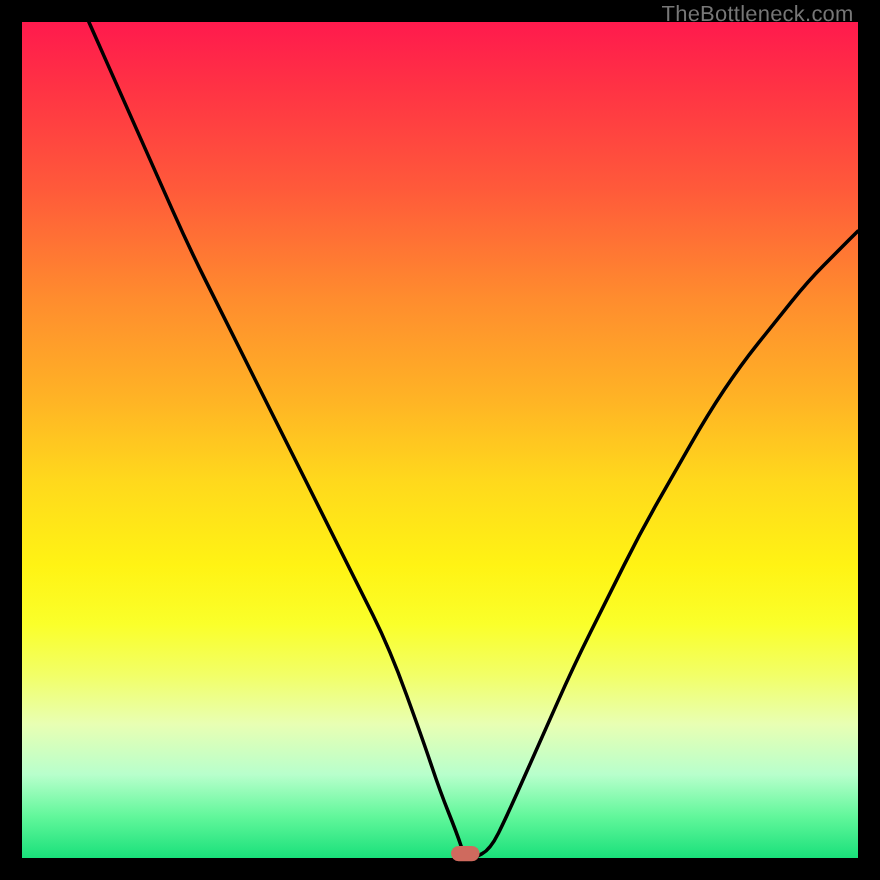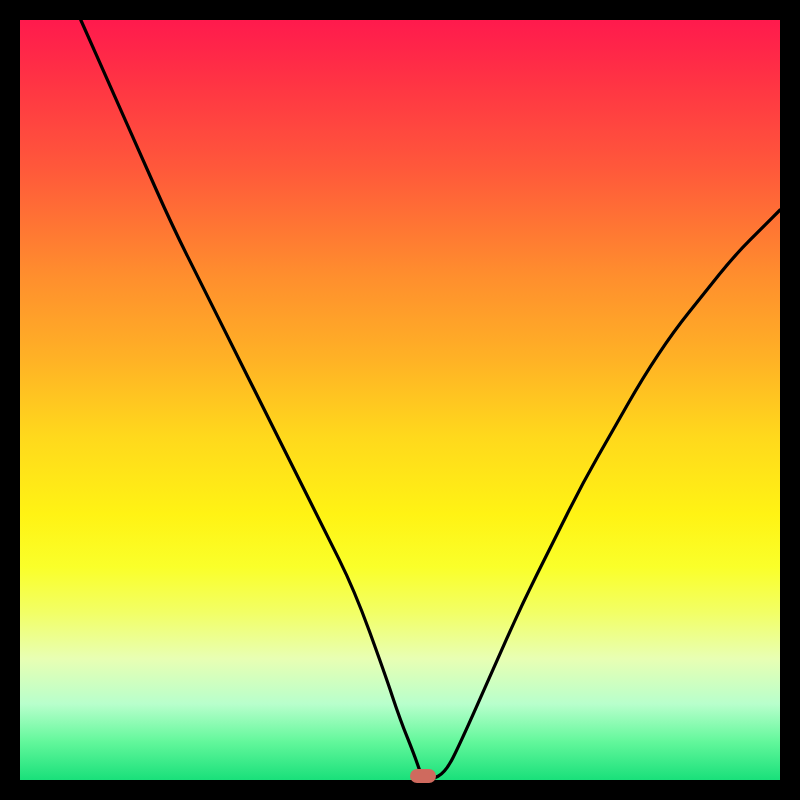--- a/index.html
+++ b/index.html
@@ -64,20 +64,21 @@
     border-radius: 7px;
     background: #cf6a5e;
     transform: translate(-50%, -50%);
   }
 </style>
 </head>
 <body>
 
 <div class="frame">
 
+  <div class="watermark">TheBottleneck.com</div>
 
   <div class="plot-area">
     <svg class="curve" viewBox="0 0 760 760" preserveAspectRatio="none">
       <path fill="none" stroke="#000" stroke-width="3.2" stroke-linecap="round" d="M 60.8 0.0 Q 60.8 0.0 76.0 34.2 Q 91.2 68.4 106.4 102.6 Q 121.6 136.8 136.8 171.0 Q 152.0 205.2 167.2 235.6 Q 182.4 266.0 197.6 296.4 Q 212.8 326.8 228.0 357.2 Q 243.2 387.6 258.4 418.0 Q 273.6 448.4 288.8 478.8 Q 304.0 509.2 319.2 539.6 Q 334.4 570.0 349.6 611.8 Q 364.8 653.6 372.4 676.4 Q 380.0 699.2 387.6 718.2 Q 395.2 737.2 399.0 748.6 Q 402.8 760.0 406.6 760.0 Q 410.4 760.0 418.0 756.2 Q 425.6 752.4 433.2 737.2 Q 440.8 722.0 456.0 687.8 Q 471.2 653.6 486.4 619.4 Q 501.6 585.2 516.8 554.8 Q 532.0 524.4 547.2 494.0 Q 562.4 463.6 577.6 437.0 Q 592.8 410.4 608.0 383.8 Q 623.2 357.2 638.4 334.4 Q 653.6 311.6 668.8 292.6 Q 684.0 273.6 699.2 254.6 Q 714.4 235.6 729.6 220.4 Q 744.8 205.2 752.4 197.6 T 760.0 190.0" id="curve-path"></path>
     </svg>
     <div class="marker" id="marker" style="left: 402.8px; top: 756px; background: rgb(207, 106, 94);"></div>
   </div>
 
 </div>
 

